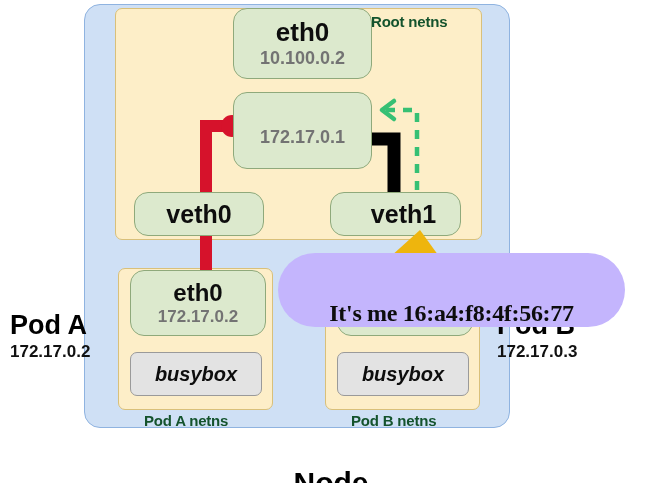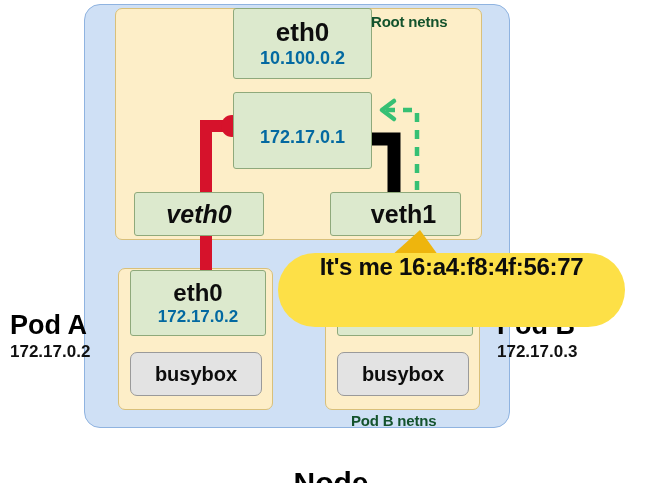--- a/index.html
+++ b/index.html
@@ -38,50 +38,50 @@
     font-size: 15px;
     letter-spacing: -0.2px;
     white-space: nowrap;
   }
   .root-netns-label { left: 371px; top: 13px; }
 
   
   .ifbox {
     background: #dce9cd;
     border: 1.5px solid #8fa97b;
-    border-radius: 3px;
+    border-radius: 14px;
     display: flex;
     flex-direction: column;
     align-items: center;
     justify-content: center;
     line-height: 1.05;
   }
   .ifbox .nm {
     font-weight: bold;
     color: #0d0d0d;
     white-space: nowrap;
   }
   .ifbox .ip {
     font-weight: bold;
-    color: #0369a1;
+    color: #737373;
     white-space: nowrap;
   }
 
   
   .root-eth0 { left: 233px; top: 8px; width: 139px; height: 71px; }
   .root-eth0 .nm { font-size: 26px; }
   .root-eth0 .ip { font-size: 18px; margin-top: 3px; }
 
   
   .docker0 { left: 233px; top: 92px; width: 139px; height: 77px; }
   .docker0 .nm { font-size: 26px; }
   .docker0 .ip { font-size: 18px; margin-top: 14px; }
 
   
-  .veth0 { left: 134px; top: 192px; width: 130px; height: 44px; font-style: italic; }
+  .veth0 { left: 134px; top: 192px; width: 130px; height: 44px; }
   .veth1 { left: 330px; top: 192px; width: 131px; height: 44px; padding-left: 16px; }
   .veth0 .nm, .veth1 .nm { font-size: 25px; }
 
   
   .pod-netns {
     background: #fdeec8;
     border: 1.5px solid #d9c07a;
     border-radius: 7px;
   }
   .pod-a-netns { left: 118px; top: 268px; width: 155px; height: 142px; }
@@ -100,20 +100,21 @@
   .bbox {
     background: #e3e3e3;
     border: 1.5px solid #9a9a9a;
     border-radius: 7px;
     display: flex;
     align-items: center;
     justify-content: center;
     font-weight: bold;
     font-size: 20px;
     color: #0d0d0d;
+    font-style: italic;
   }
   .pod-a-busybox { left: 130px; top: 352px; width: 132px; height: 44px; }
   .pod-b-busybox { left: 337px; top: 352px; width: 132px; height: 44px; }
 
   
   .pod-label {
     text-align: left;
     white-space: nowrap;
   }
   .pod-label .ttl {
@@ -134,25 +135,26 @@
   }
 
   
   .wires { left: 0; top: 0; width: 662px; height: 483px; }
 
   
   .callout-wrap { left: 278px; top: 230px; width: 350px; height: 100px; }
   .callout-body {
     position: absolute;
     left: 0px; top: 23px; width: 347px; height: 74px;
-    background: #fde047;
+    background: #c4b5fd;
     border-radius: 37px;
     display: flex;
-    align-items: flex-start;
+    align-items: flex-end;
     justify-content: center;
+    font-family: Liberation Serif, serif;
   }
   .callout-text {
     font-size: 24px;
     font-weight: bold;
     color: #0d0d0d;
     white-space: nowrap;
     letter-spacing: -0.3px;
   }
   .callout-tail {
     position: absolute;
@@ -198,20 +200,21 @@
 
   <div class="abs ifbox veth1">
     <div class="nm">veth1</div>
   </div>
 
   <div class="abs ifbox pod-a-eth0">
     <div class="nm">eth0</div>
     <div class="ip">172.17.0.2</div>
   </div>
   <div class="abs bbox pod-a-busybox">busybox</div>
+  <div class="abs netns-label pod-a-netns-label">Pod A netns</div>
 
   <div class="abs ifbox pod-b-eth0">
     <div class="nm">eth0</div>
     <div class="ip">172.17.0.3</div>
   </div>
   <div class="abs bbox pod-b-busybox">busybox</div>
   <div class="abs netns-label pod-b-netns-label">Pod B netns</div>
 
   <div class="abs pod-label pod-a-label">
     <div class="ttl">Pod A</div>

